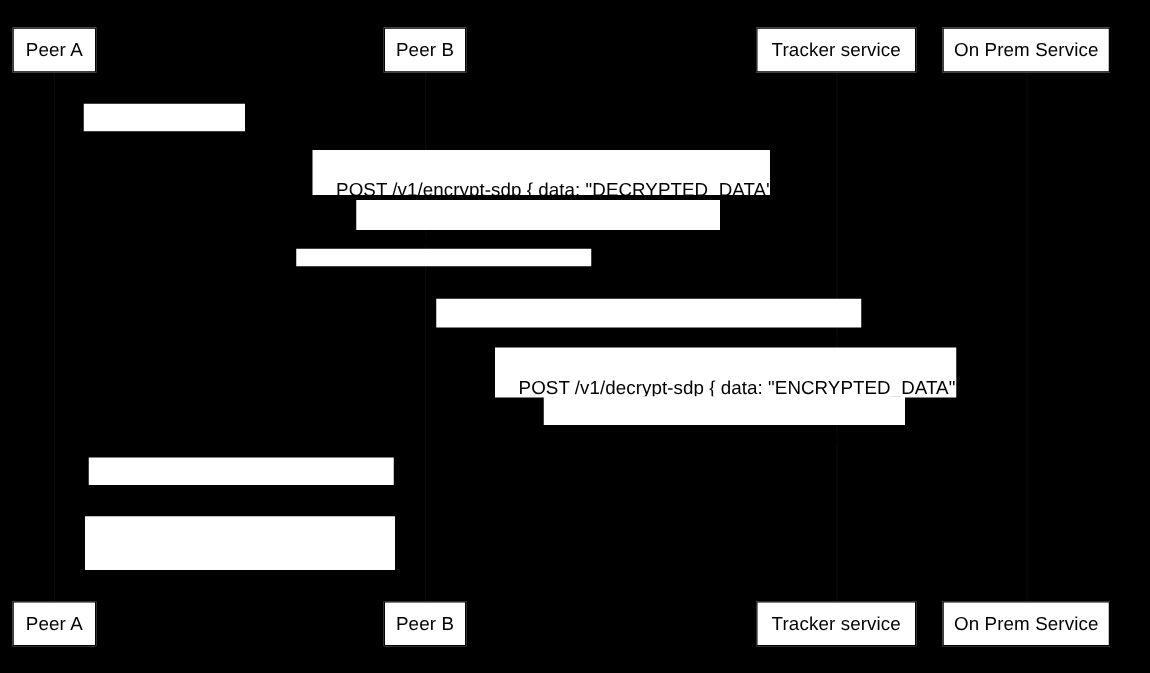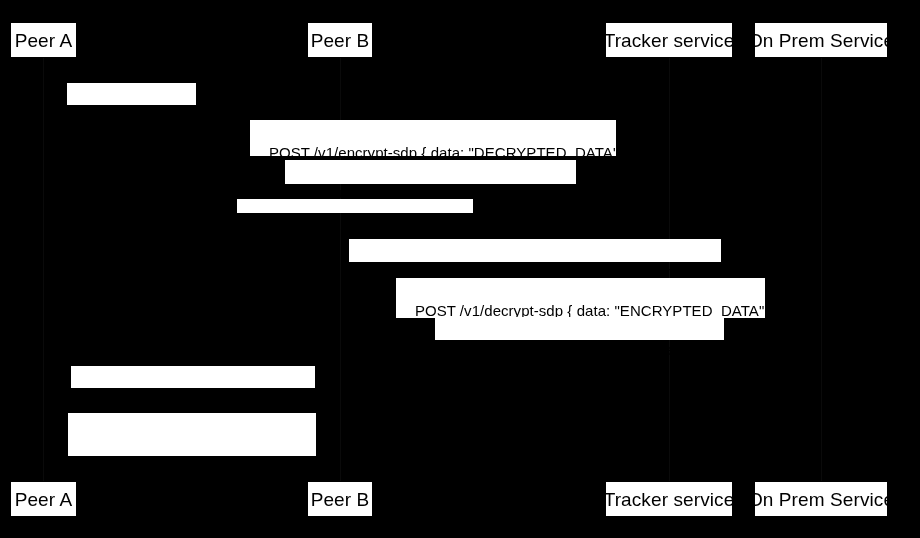--- a/index.html
+++ b/index.html
@@ -18,21 +18,21 @@
     background: #000000;
     overflow: hidden;
   }
   
   .participant {
     position: absolute;
     background: #ffffff;
     color: #000000;
     border: 1px solid #000000;
     box-sizing: border-box;
-    font-size: 19px;
+    font-size: 15px;
     line-height: 1;
     display: flex;
     align-items: center;
     justify-content: center;
     white-space: nowrap;
     letter-spacing: 0.1px;
   }
   
   .lifeline {
     position: absolute;
@@ -93,21 +93,21 @@
   </div>
 
   <div class="msg" style="left:285px; top:160px; width:291px; height:24px;">
     <span>{ result: "ENCRYPTED_DATA", error: null }</span>
   </div>
 
   <div class="msg" style="left:237px; top:199px; width:236px; height:14px;">
     <span>Send encrypted offer/candidates</span>
   </div>
 
-  <div class="msg" style="left:349px; top:239px; width:372px; height:23px;">
+  <div class="msg" style="left:349px; top:239px; width:340px; height:23px;">
     <span>Forward encrypted offer/candidates from A</span>
   </div>
 
   <div class="msg" style="left:396px; top:278px; width:369px; height:40px;">
     <span>POST /v1/decrypt-sdp { data: "ENCRYPTED_DATA" }</span>
   </div>
 
   <div class="msg" style="left:435px; top:317px; width:289px; height:23px;">
     <span>{ result: "DECRYPTED_DATA", error: null }</span>
   </div>

